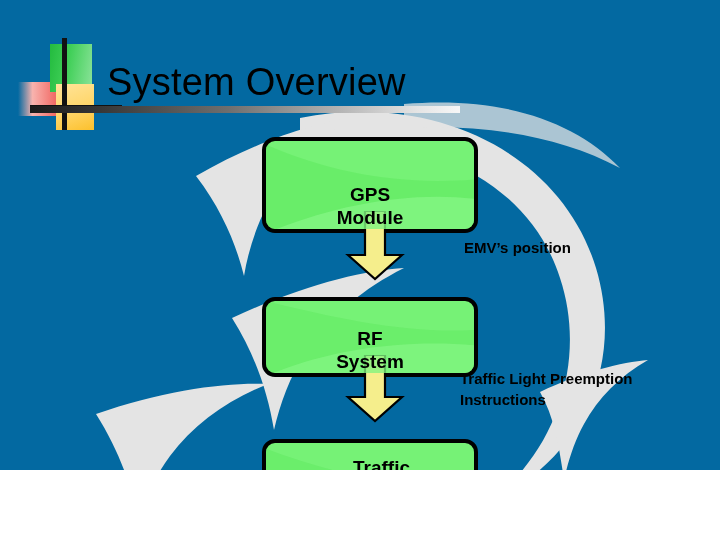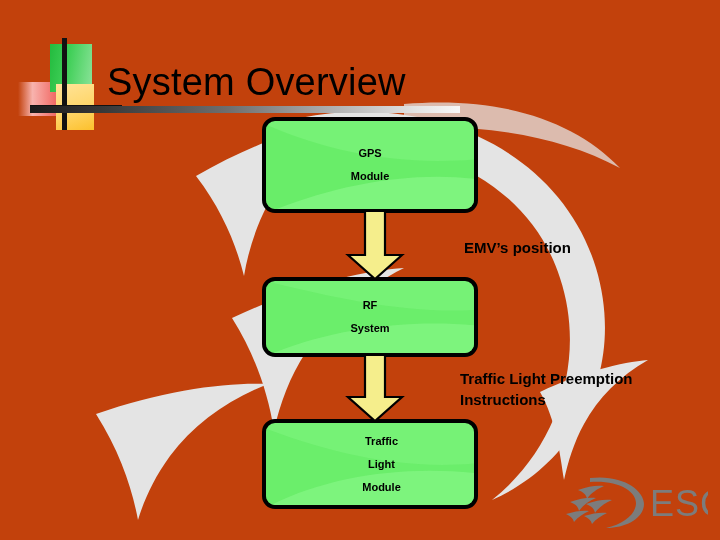--- a/index.html
+++ b/index.html
@@ -3,22 +3,22 @@
 <meta charset="utf-8">
 <style>
   html, body {
     margin: 0;
     padding: 0;
     background: #ffffff;
   }
   #slide {
     position: relative;
     width: 720px;
-    height: 540px;
-    background: #c2410c;
+    height: 470px;
+    background: #0369a1;
     overflow: hidden;
     font-family: "Liberation Sans", sans-serif;
   }
 
   
   #bg-watermark {
     position: absolute;
     left: 0; top: 0;
     width: 720px; height: 540px;
     pointer-events: none;
@@ -83,28 +83,29 @@
   }
 
   
   .flow-box {
     position: absolute;
     box-sizing: border-box;
     border: 4px solid #000000;
     border-radius: 13px;
     background: #76f276;
     display: flex;
-    align-items: center;
+    align-items: flex-end;
     justify-content: center;
     text-align: center;
     color: #000000;
     font-weight: bold;
-    font-size: 11px;
+    font-size: 19px;
     line-height: 23px;
     overflow: hidden;
+    margin-top: 20px;
   }
   .flow-box .box-inner {
     position: relative;
     z-index: 2;
     white-space: pre-line;
   }
   .flow-box .box-sheen {
     position: absolute;
     left: 0; top: 0; right: 0; bottom: 0;
     z-index: 1;

